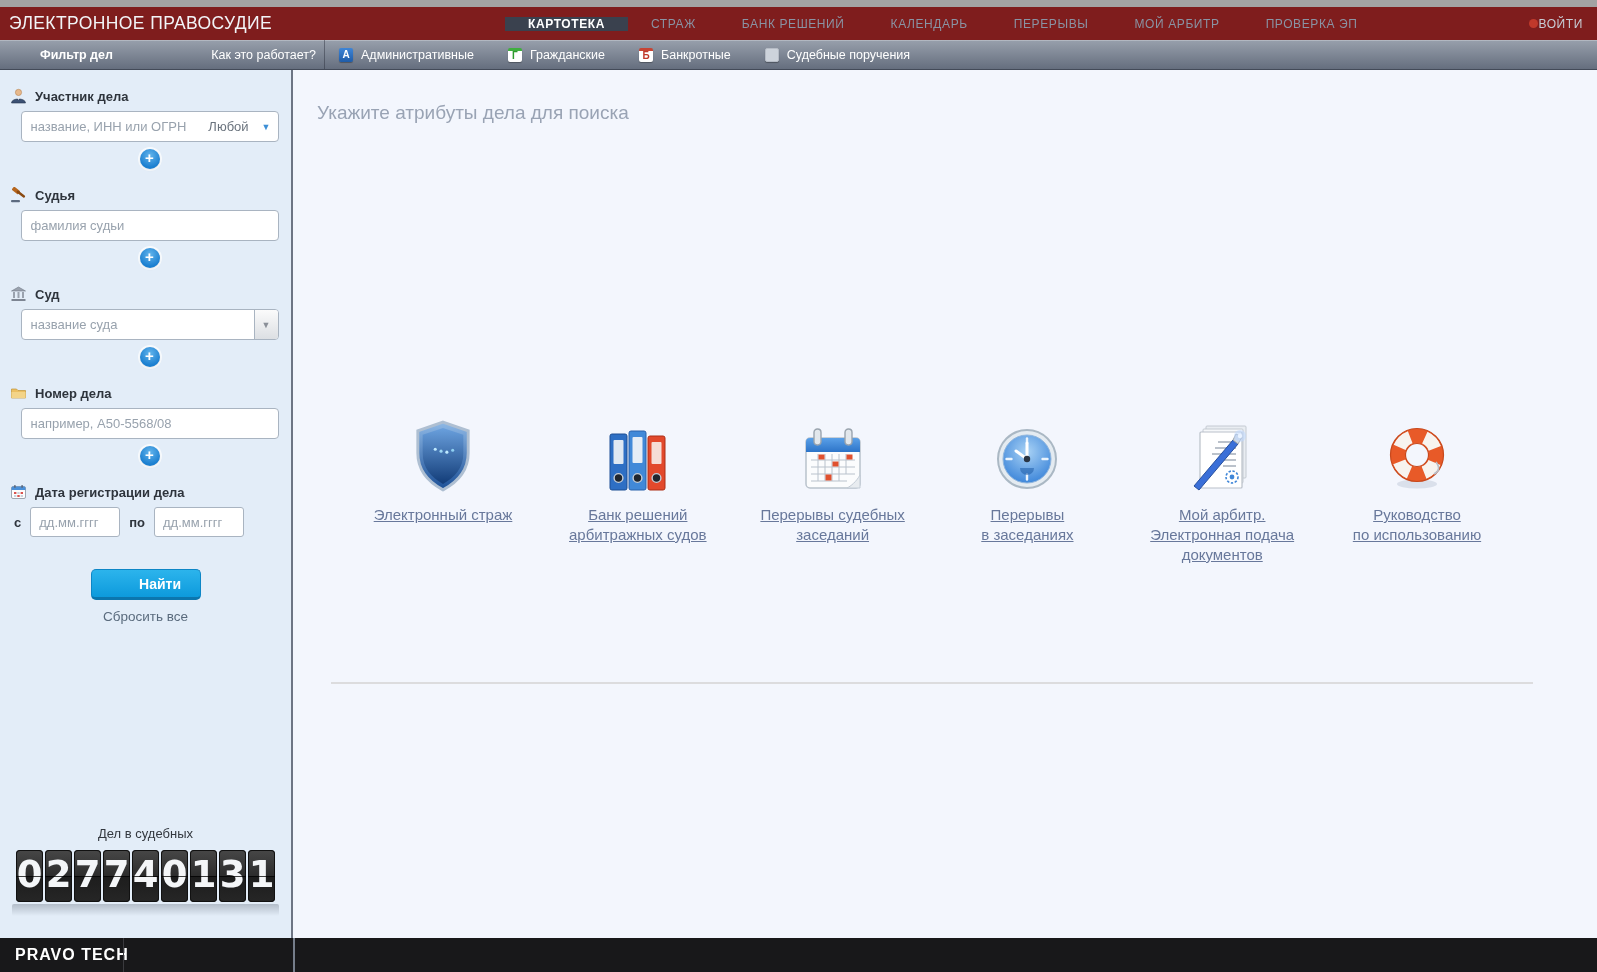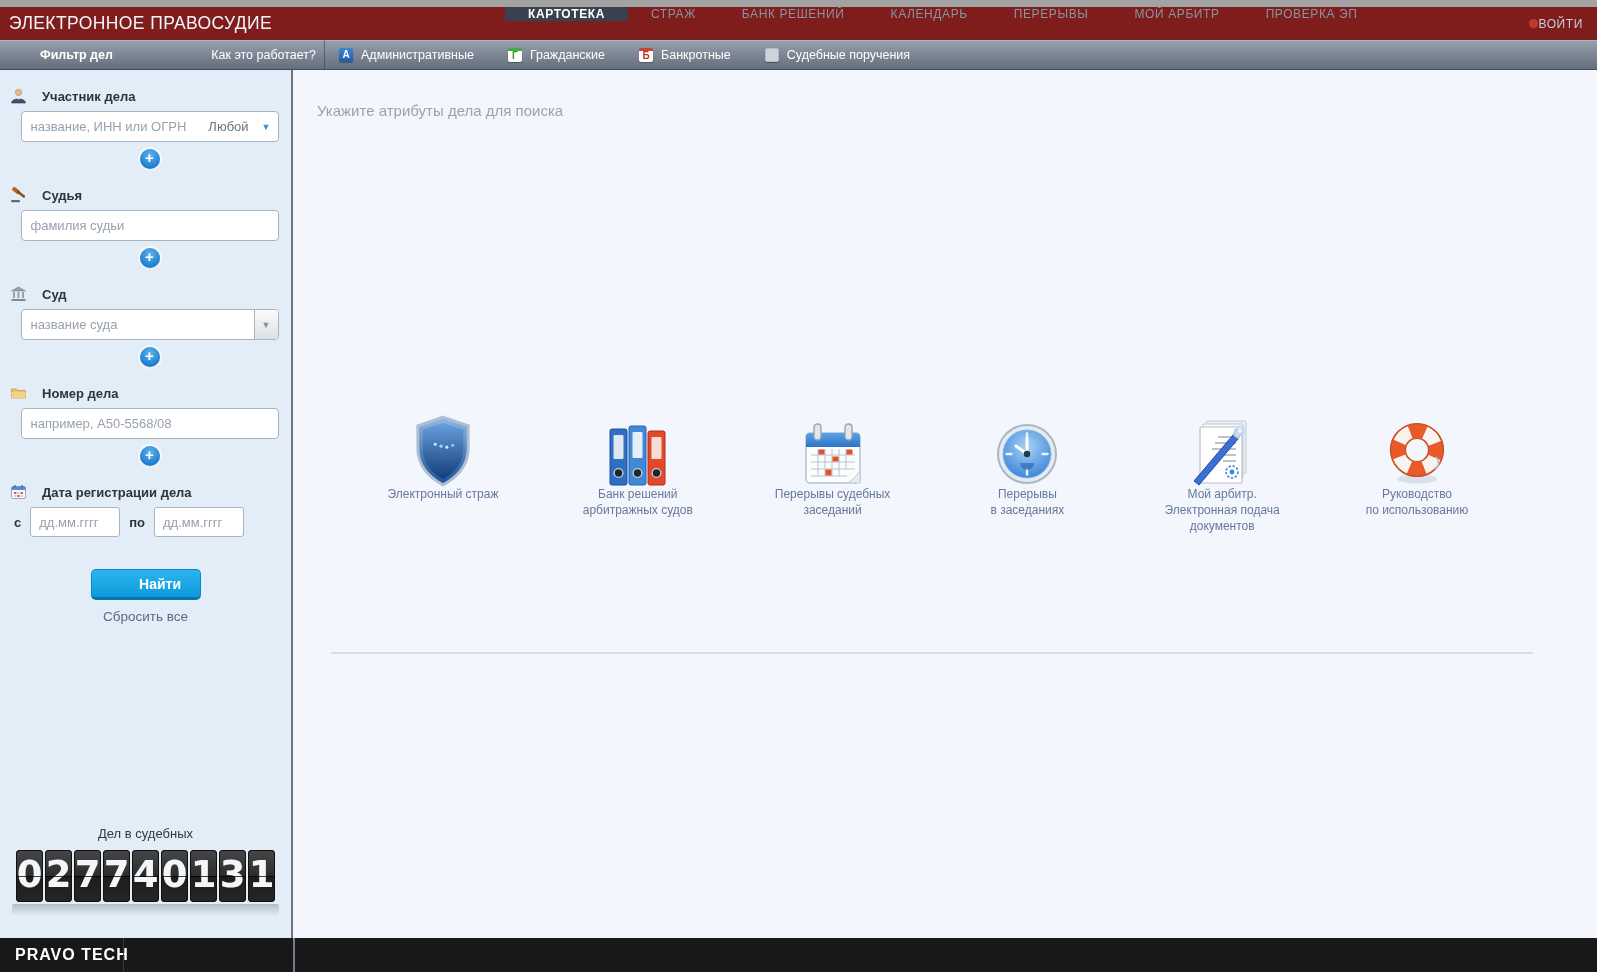--- a/index.html
+++ b/index.html
@@ -19,21 +19,21 @@
     display:flex; align-items:stretch;
     color:#fff;
   }
   .brand-title {
     flex:0 0 505px;
     display:flex; align-items:center;
     padding-left:9px;
     font-size:17.5px; letter-spacing:.4px; color:#f2f4f7;
     white-space:nowrap;
   }
-  .nav-tabs { display:flex; align-items:flex-start; }
+  .nav-tabs { display:flex; align-items:center; }
   .nav-tab {
     display:flex; align-items:center;
     padding:0 23px;
     font-size:12px; letter-spacing:.6px;
     color:#8a93a3; cursor:pointer; white-space:nowrap;
   }
   .nav-tab.active { background:#3a414e; color:#ffffff; font-weight:bold; }
   .login-area {
     margin-left:auto; display:flex; align-items:center;
     padding-right:14px; 
@@ -77,21 +77,21 @@
   .sidebar {
     flex:0 0 293px; background:#e3edf8;
     border-right:2px solid #6d7584;
     display:flex; flex-direction:column;
     padding-top:10px;
   }
   .main { flex:1; background:#f3f6fd; position:relative; }
 
   
   .field-label {
-    display:flex; align-items:center; gap:15px;
+    display:flex; align-items:center; gap:8px;
     padding:8px 0 7px 10px;
     font-size:13px; font-weight:bold; color:#2e343c;
   }
   .field-label svg { flex:0 0 auto; }
   .input-row { display:flex; align-items:center; gap:7px; padding:0 0 10px 8px;flex-direction:column; }
   .text-input {
     width:258px; height:31px;
     background:#fff; border:1px solid #a9b4c1; border-radius:4px;
     padding:0 9px; font-size:13px; color:#333;
     font-family:"Liberation Sans","DejaVu Sans",sans-serif;
@@ -178,36 +178,37 @@
   .footer-brand {
     padding-left:15px; font-size:16px; font-weight:bold; letter-spacing:1px;
     white-space:nowrap;
   }
   .footer-sep1 { position:absolute; left:123px; top:0; bottom:0; width:1px; background:#3a3a3e; }
   .footer-sep2 { position:absolute; left:293px; top:0; bottom:0; width:2px; background:#757d8a; }
 
   
   .hint-title {
     padding:32px 0 0 24px;
-    font-size:15px; color:#99a3b4;
+    font-size:19px; color:#99a3b4;
   }
   .shortcut-row {
     margin-top:298px;
     display:flex; justify-content:space-between;
     padding:0 90px 0 60px;
   }
   .shortcut {
     width:180px; display:flex; flex-direction:column; align-items:center;
     cursor:pointer;
   }
   .shortcut-icon { height:70px; display:flex; align-items:flex-end; justify-content:center; }
   .shortcut-label {
-    text-align:center;
-    font-size:12px; line-height:1.32; color:#68789b;
+    margin-top:13px; text-align:center;
+    font-size:15px; line-height:1.32; color:#68789b;
     white-space:pre-line;
+    text-decoration:underline;
   }
   .main-divider {
     margin:118px 64px 0 38px; height:2px; background:#dcdcde;
   }
 </style>
 </head>
 <body>
 
 <div class="app">
 

